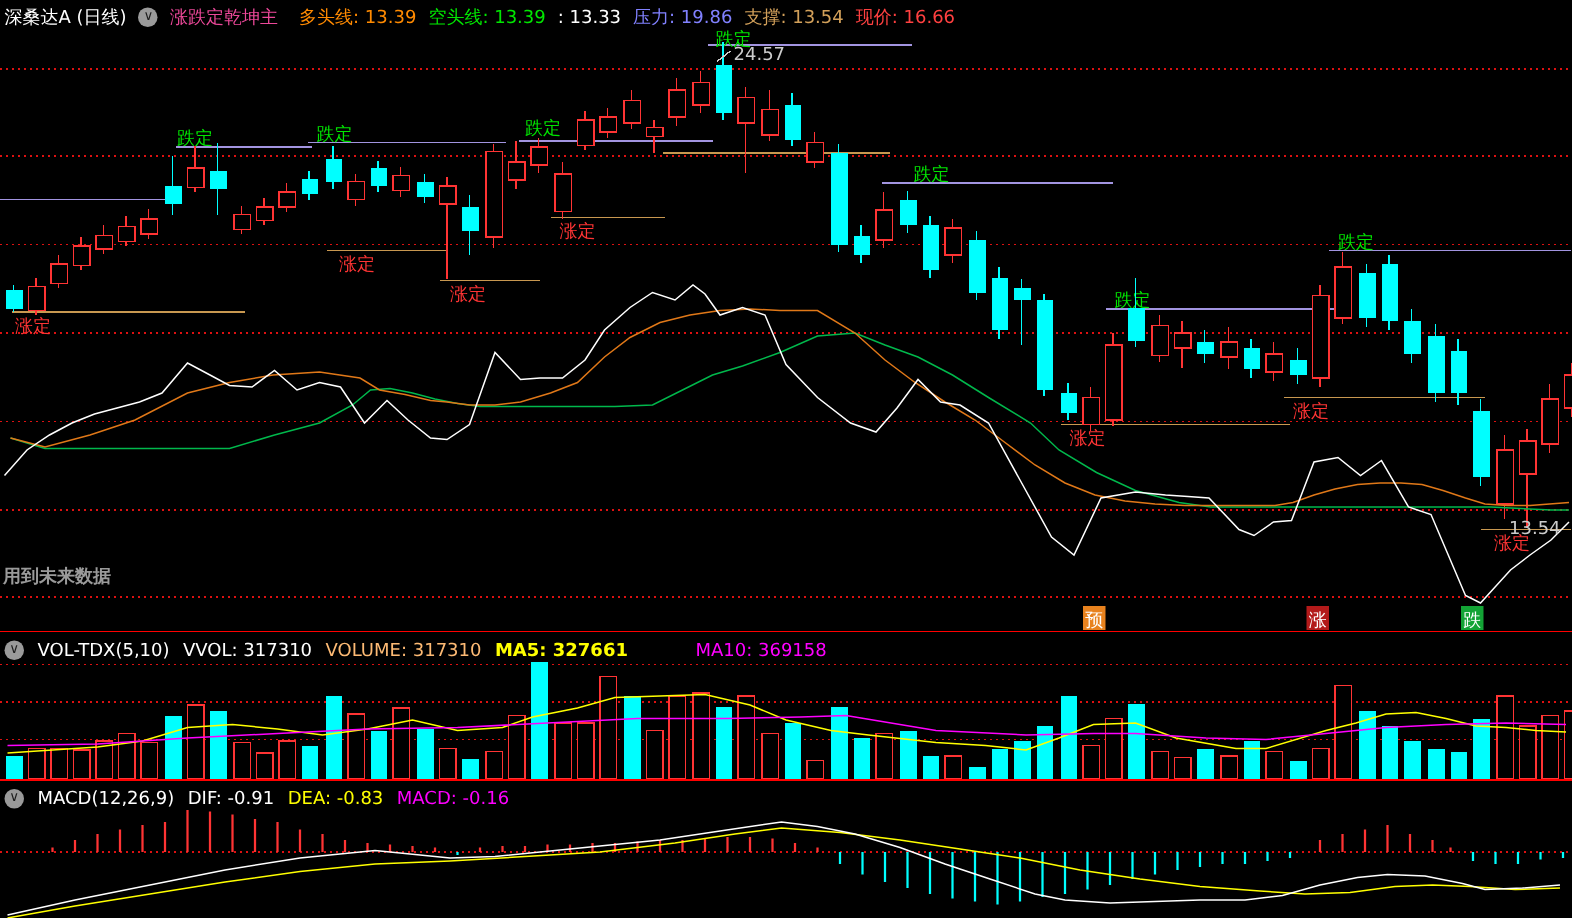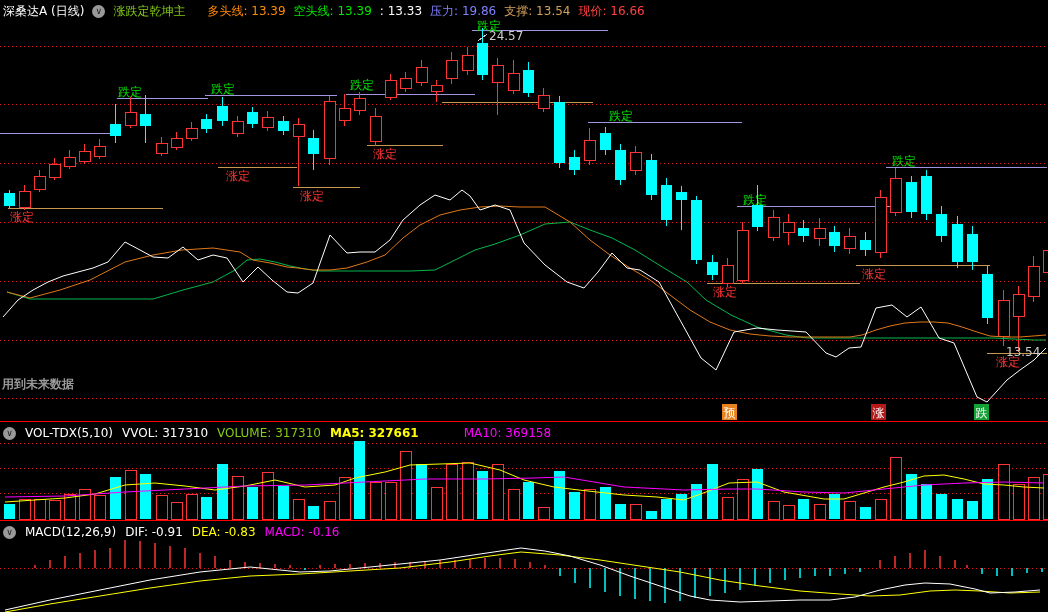--- a/index.html
+++ b/index.html
@@ -2,21 +2,21 @@
 <html><head>
 <meta charset="utf-8">
 <style>
   html,body{margin:0;padding:0;background:#000;}
   #app{position:relative;width:1048px;height:612px;background:#000;overflow:hidden;
        font-family:"DejaVu Sans","Liberation Sans",sans-serif;font-size:12px;}
   #cv{position:absolute;left:0;top:0;}
   .topbar{position:absolute;left:0;top:0;width:1048px;height:22px;display:flex;
           align-items:center;gap:8px;padding-left:3px;color:#fff;white-space:nowrap;z-index:5;}
   .t-title{color:#fff;}
-  .t-ind{color:#84cc16;margin-right:14px;}
+  .t-ind{color:#ec4899;margin-right:6px;}
   .circle-icon{display:inline-block;width:13px;height:13px;border-radius:50%;
                background:#9a9a9a;color:#1c1c1c;font-size:9px;line-height:12px;
                text-align:center;flex:0 0 auto;}
   .panel-h{position:absolute;left:0;display:flex;align-items:center;gap:9px;
            padding-left:3px;white-space:nowrap;z-index:5;color:#fff;}
   .vol-h{top:424px;height:18px;}
   .macd-h{top:523px;height:18px;}
   .future-note{position:absolute;left:2px;top:376px;color:#9a9a9a;z-index:4;font-weight:bold;}
 </style>
 </head>
@@ -395,21 +395,21 @@
     <span class="hf f4" style="color: rgb(210, 160, 90);">支撑: 13.54</span>
     <span class="hf f5" style="color: rgb(255, 64, 64);">现价: 16.66</span>
   </div>
 
   <div class="future-note">用到未来数据</div>
 
   <div class="panel-h vol-h">
     <span class="circle-icon">∨</span>
     <span class="p-name">VOL-TDX(5,10)</span>
     <span class="hf v0" style="color: rgb(255, 255, 255);">VVOL: 317310</span>
-    <span class="hf v1" style="color: #84cc16;">VOLUME: 317310</span>
+    <span class="hf v1" style="color: #fdba74;">VOLUME: 317310</span>
     <span class="hf v2" style="color: rgb(255, 255, 0); font-weight: bold;">MA5: 327661</span>
     <span class="hf v3" style="color: rgb(255, 0, 255); padding-left: 36px;">MA10: 369158</span>
   </div>
 
   <div class="panel-h macd-h">
     <span class="circle-icon">∨</span>
     <span class="p-name">MACD(12,26,9)</span>
     <span class="hf m0" style="color: rgb(255, 255, 255);">DIF: -0.91</span>
     <span class="hf m1" style="color: rgb(255, 255, 0);">DEA: -0.83</span>
     <span class="hf m2" style="color: rgb(255, 0, 255);">MACD: -0.16</span>

